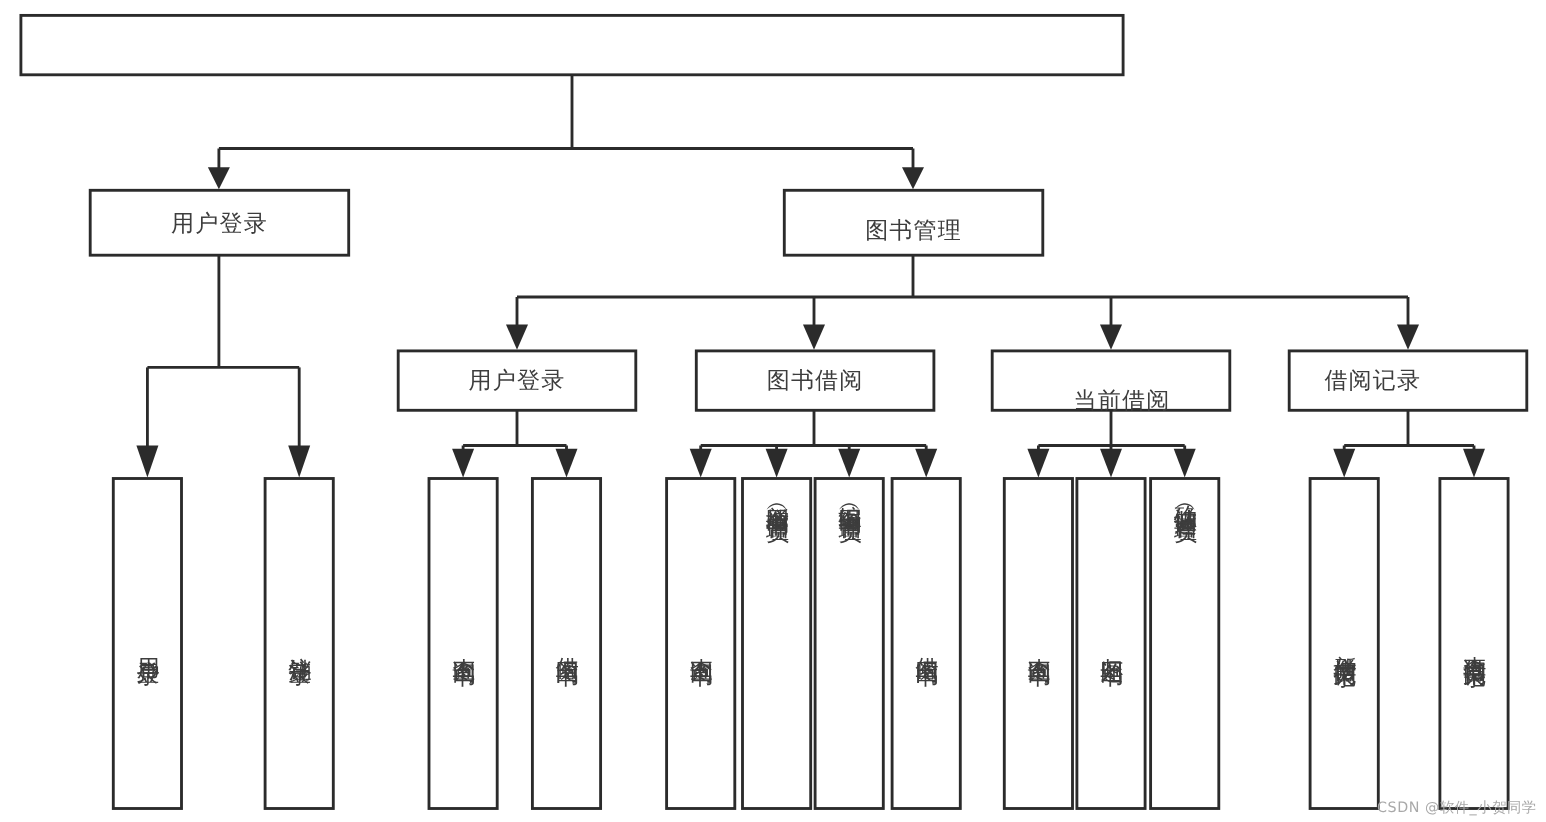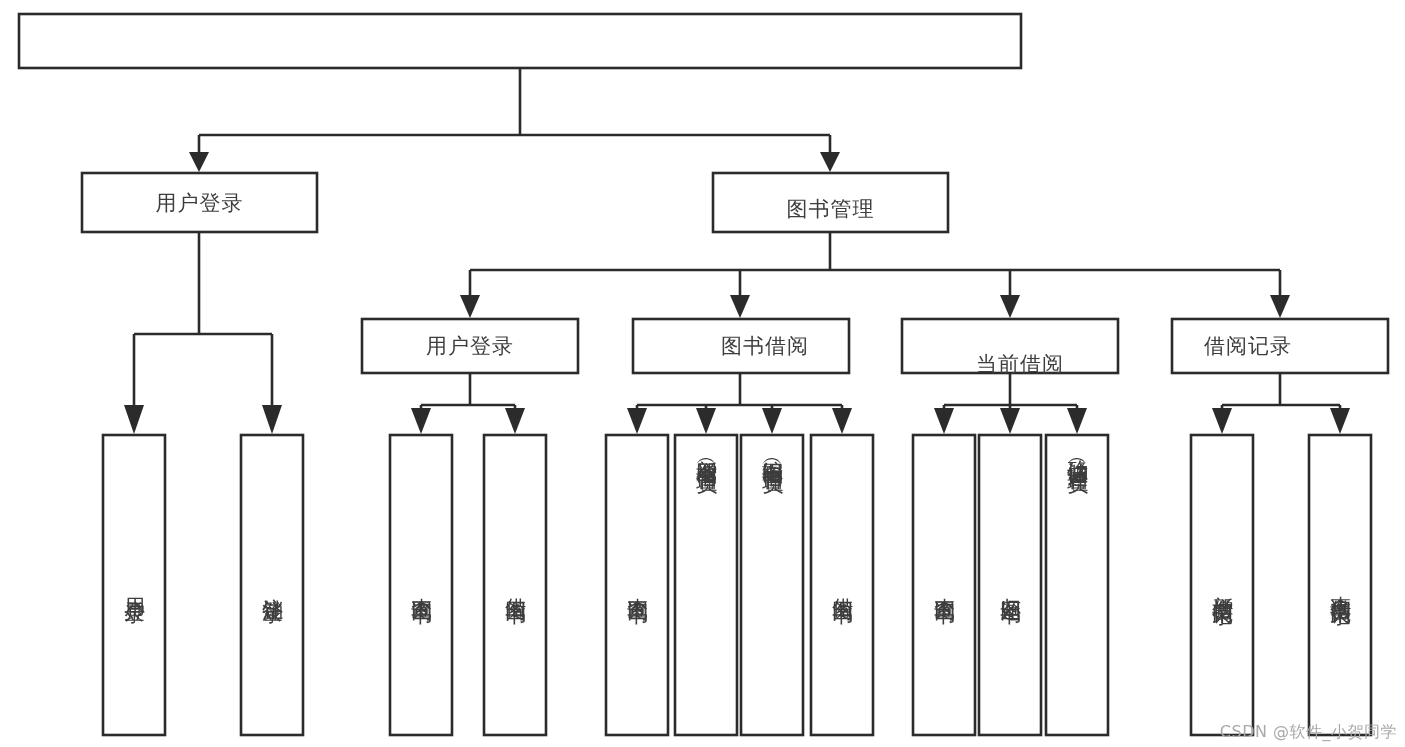--- a/index.html
+++ b/index.html
@@ -55,21 +55,21 @@
     font-size:21px;
     color:#3d3d3d;
     letter-spacing:1px;
     white-space:nowrap;
   }
   .watermark{
     position:absolute;
     right:8px;
     bottom:4px;
     font-family:"DejaVu Sans","Liberation Sans",sans-serif;
-    font-size:16px;
+    font-size:13px;
     color:#a9a9a9;
     letter-spacing:0.5px;
     white-space:nowrap;
   }
 </style>
 </head>
 <body>
 
 <div id="diagram-root">
 
@@ -172,21 +172,21 @@
   <div class="hlabel-wrap" style="left:82px;top:173px;width:235px;height:59px;">
     <span class="hlabel">用户登录</span>
   </div>
   <div class="hlabel-wrap" style="left:713px;top:173px;width:235px;height:72px;">
     <span class="hlabel">图书管理</span>
   </div>
 
   <div class="hlabel-wrap" style="left:362px;top:319px;width:216px;height:54px;">
     <span class="hlabel">用户登录</span>
   </div>
-  <div class="hlabel-wrap" style="left:633px;top:319px;width:216px;height:54px;padding-left:24px;">
+  <div class="hlabel-wrap" style="left:633px;top:319px;width:216px;height:54px;">
     <span class="hlabel">图书借阅</span>
   </div>
   <div class="hlabel-wrap" style="left:902px;top:337px;width:236px;height:54px;">
     <span class="hlabel">当前借阅</span>
   </div>
   <div class="hlabel-wrap" style="left:1124px;top:319px;width:248px;height:54px;">
     <span class="hlabel">借阅记录</span>
   </div>
 
   <div class="vlabel-wrap" style="left:103px;top:435px;width:62px;height:300px;">

